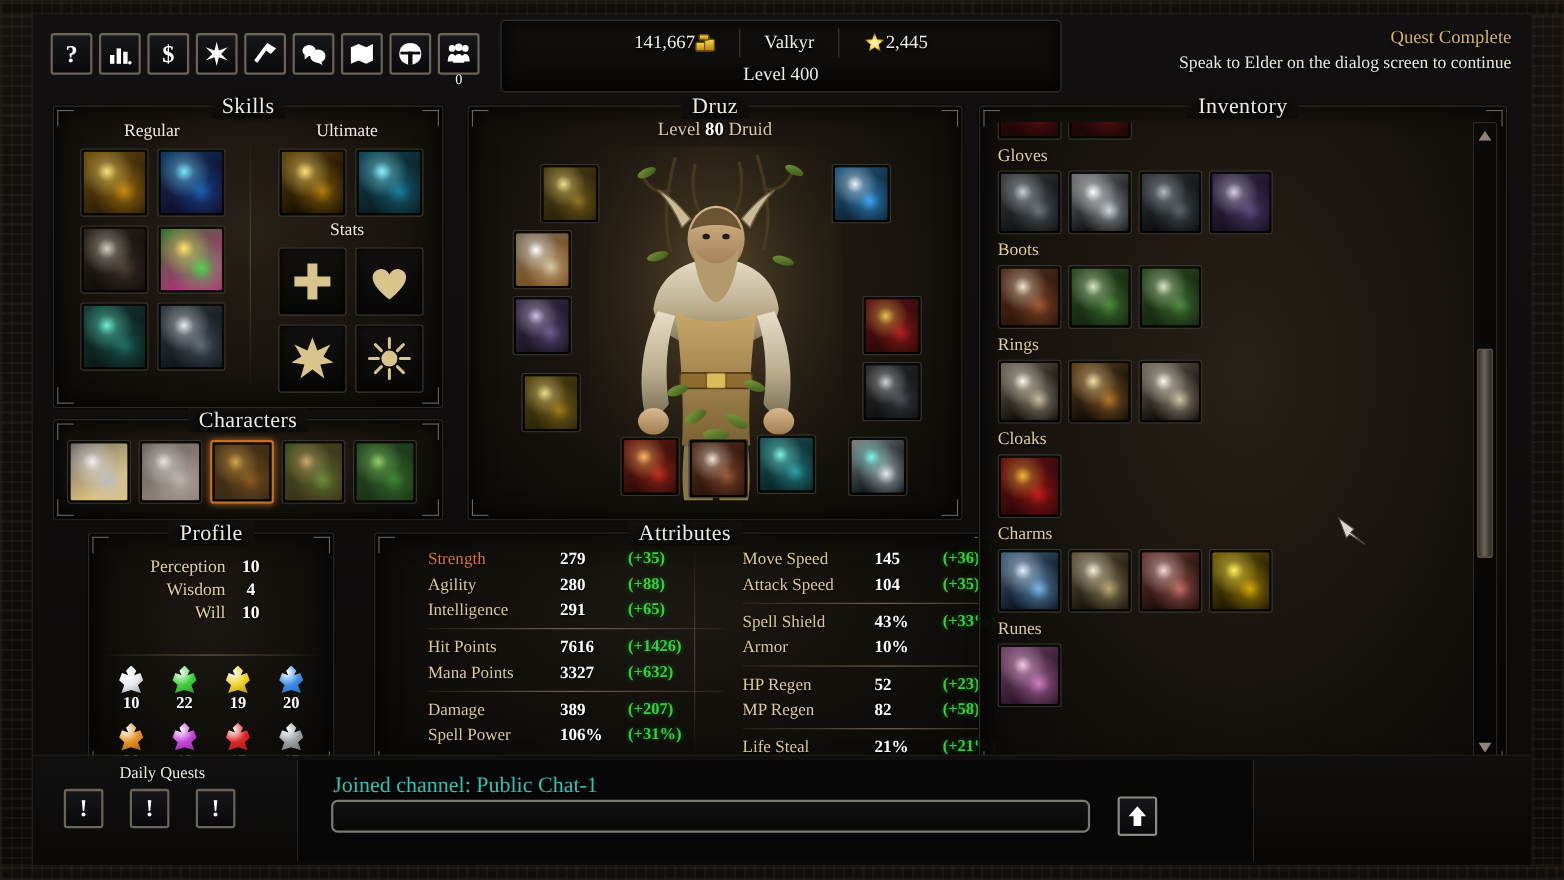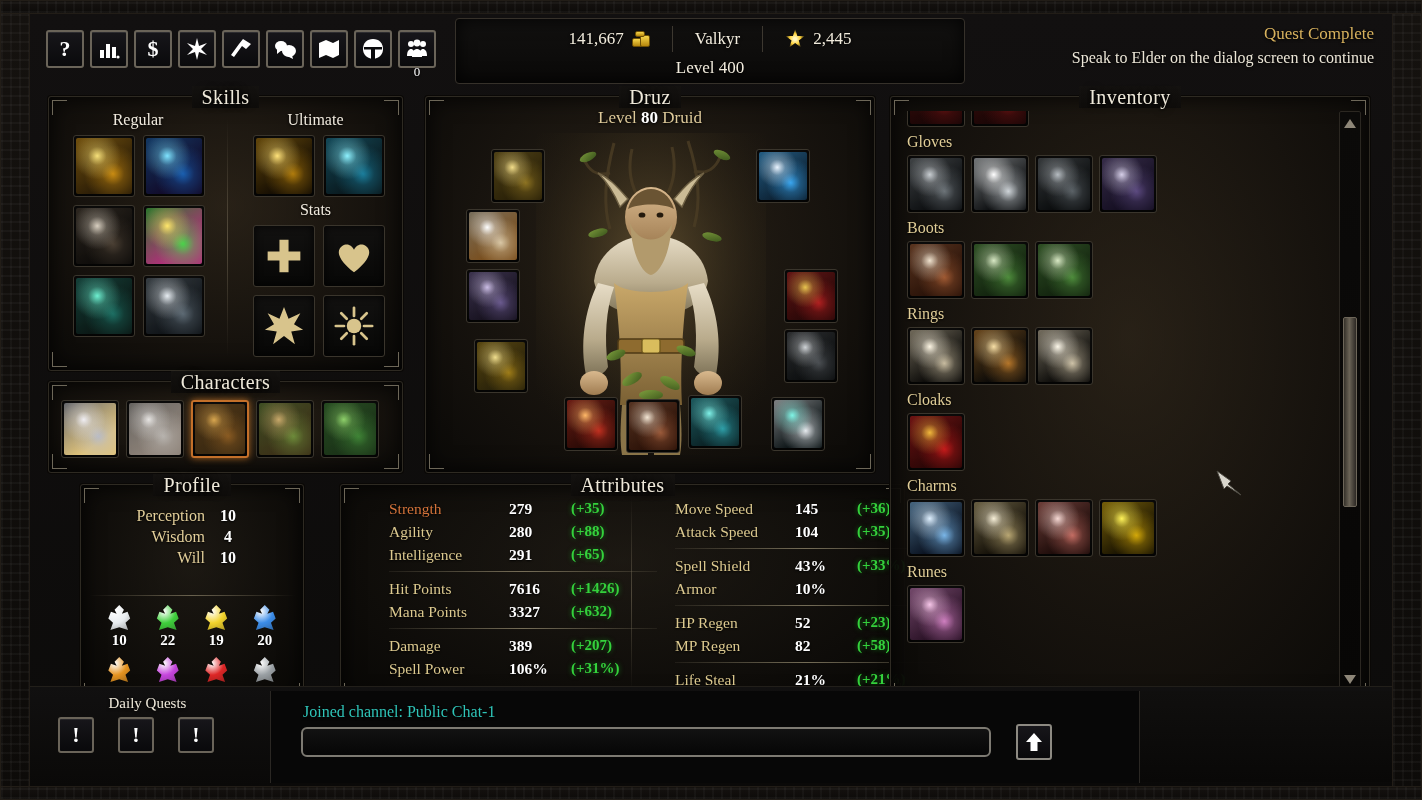--- a/index.html
+++ b/index.html
@@ -70,21 +70,21 @@
   .tbadge { position:absolute; bottom:-14px; left:50%; transform:translateX(-50%);
             font-size:13px; color:#fff; text-shadow:0 1px 2px #000; }
 
   
   #plaque { position:absolute; left:425px; top:4px; width:510px; height:66px;
     background:linear-gradient(180deg,#121110 0%,#0a0908 100%);
     border:1px solid #36312a; border-radius:4px;
     box-shadow:inset 0 0 18px rgba(0,0,0,.9); }
   #plaque-row { position:absolute; top:4px; left:0; right:0; height:32px;
                 display:flex; align-items:center; justify-content:center; }
-  .pl-cell { display:flex; align-items:center; justify-content:center; gap:8px;
+  .pl-cell { display:flex; align-items:center; justify-content:center; 
              height:30px; padding:0 22px; font-size:17px; color:#f2ecdd;
              text-shadow:0 1px 3px #000; }
   .pl-sep { width:1px; height:26px; background:#3d3830; }
   #plaque-level { position:absolute; bottom:5px; left:0; right:0; text-align:center;
                   font-size:17px; color:#f2ecdd; text-shadow:0 1px 3px #000; }
   .coin { display:inline-block; width:18px; height:16px; position:relative; }
   .coin i { position:absolute; display:block; border-radius:2px;
             background:linear-gradient(180deg,#f7d64b,#b6860c); border:1px solid #6d4f05; }
   .coin i:nth-child(1){ left:0; bottom:0; width:11px; height:9px; }
   .coin i:nth-child(2){ right:0; bottom:0; width:10px; height:12px; }
@@ -163,21 +163,21 @@
   #daily-title { position:absolute; top:6px; left:0; right:0; text-align:center;
                  font-size:15px; color:#efe9da; text-shadow:0 1px 3px #000; }
   #daily-row { position:absolute; top:28px; left:18px; display:flex; gap:24px; }
   .dq { width:36px; height:36px; border:2px solid #6a6459; border-radius:3px;
         background:linear-gradient(180deg,#17161a,#09090b);
         display:flex; align-items:center; justify-content:center;
         font-size:22px; font-weight:bold; color:#fff; cursor:pointer;
         box-shadow:inset 0 1px 0 rgba(255,255,255,.08); }
   #chatbox { position:absolute; left:240px; top:4px; width:870px; height:92px;
              background:#070707; border-left:1px solid #2a2723; border-right:1px solid #2a2723; }
-  #chat-msg { position:absolute; left:32px; top:12px; font-size:16px; color:#2fc4b8;
+  #chat-msg { position:absolute; left:32px; top:12px; font-size:20px; color:#2fc4b8;
               text-shadow:0 1px 3px #000; }
   #chat-input { position:absolute; left:30px; top:36px; width:690px; height:30px;
                 background:linear-gradient(180deg,#121212,#060606);
                 border:2px solid #7d7a72; border-radius:6px; color:#e5e0d2;
                 font-family:"Liberation Serif",serif; font-size:15px; padding:0 9px; outline:none; }
   #chat-send { position:absolute; left:745px; top:33px; width:36px; height:36px;
                border:2px solid #8d8a82; border-radius:3px;
                background:linear-gradient(180deg,#17161a,#09090b);
                display:flex; align-items:center; justify-content:center; cursor:pointer; }
   #chat-send svg { width:18px; height:20px; fill:#fff; }

